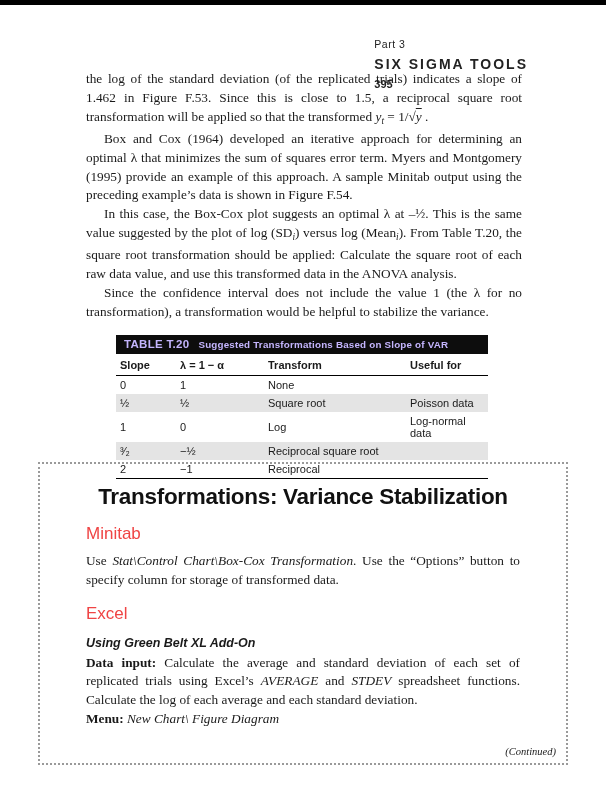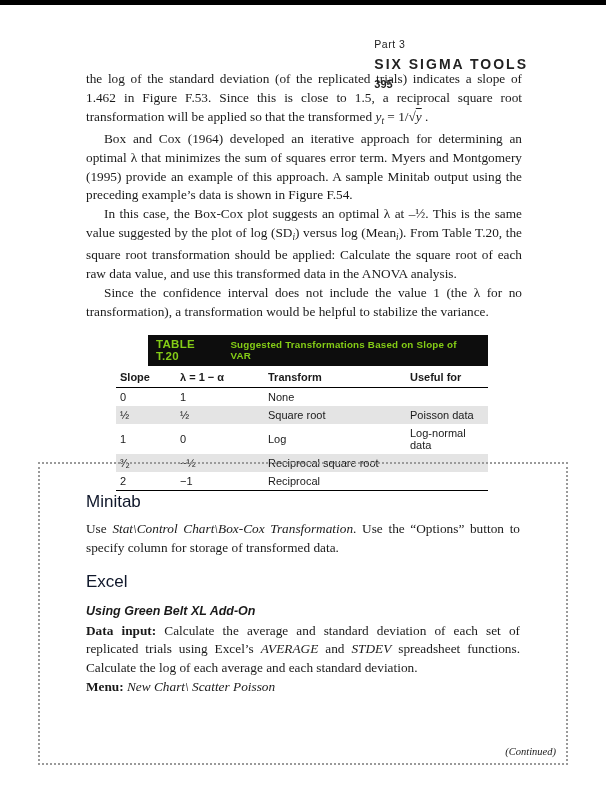--- a/index.html
+++ b/index.html
@@ -20,23 +20,22 @@
     margin:0;text-align:justify;font-size:13.3px;line-height:18.8px;
   }
   .content p.indent{text-indent:18px;}
   .it{font-style:italic;}
   .bd{font-weight:bold;}
   .sub{vertical-align:-0.28em;font-size:0.7em;}
   .ov{text-decoration:overline;}
   
   .ttable{margin:13px 0 0 30px;width:372px;font-family:"Liberation Sans",sans-serif;}
   .ttable-bar{
-    background:#0d0d0d;color:#84cc16;display:flex;align-items:baseline;gap:9px;
+    background:#0d0d0d;color:#c4b5fd;display:flex;align-items:baseline;gap:9px;
     padding:3px 8px 4px 8px;
-    margin-left:32px;
   }
   .ttable-bar .tlabel{font-weight:bold;font-size:11.5px;letter-spacing:0.3px;}
   .ttable-bar .ttitle{font-weight:bold;font-size:9.8px;letter-spacing:0.2px;}
   table.grid{width:100%;border-collapse:collapse;font-size:11px;}
   table.grid th{
     text-align:left;font-weight:bold;padding:5px 4px 4px 4px;
     border-bottom:1px solid #000;font-size:11px;
   }
   table.grid td{padding:3px 4px;font-size:11px;}
   table.grid tr.shaded{background:#e4e4e4;}
@@ -49,21 +48,21 @@
     position:absolute;left:38px;top:462px;width:530px;height:303px;
     border:2px dotted #9a9a9a;box-sizing:border-box;
     padding:14px 46px 10px 46px;
   }
   .box-title{
     font-family:"Liberation Sans",sans-serif;font-weight:bold;font-size:22.5px;
     text-align:center;margin:6px 0 14px 0;letter-spacing:-0.3px;color:#111;
   }
   .box-h2{
     font-family:"Liberation Sans",sans-serif;font-weight:normal;font-size:17px;
-    margin:14px 0 8px 0;color:#0f172a;
+    margin:14px 0 8px 0;color:#ef4444;
   }
   .feature-box p{margin:0;text-align:justify;font-size:13.3px;line-height:18.8px;}
   .addon-head{
     font-family:"Liberation Sans",sans-serif;font-weight:bold;font-style:italic;
     font-size:12.5px;margin:12px 0 4px 0;
   }
   .menu-line{margin-top:2px;}
   .continued{
     position:absolute;right:10px;bottom:6px;font-style:italic;font-size:10.5px;
   }
@@ -129,23 +128,24 @@
             <td>−1</td>
             <td>Reciprocal</td>
             <td></td>
           </tr>
         </tbody>
     </table>
   </div>
 </div>
 
 <div class="feature-box">
+  <div class="box-title">Transformations: Variance Stabilization</div>
 
   <div class="box-h2">Minitab</div>
   <p><span>Use </span><span class="it">Stat\Control Chart\Box-Cox Transformation</span><span>. Use the “Options” button to specify column for storage of transformed data.</span></p>
 
   <div class="box-h2">Excel</div>
   <div class="addon-head">Using Green Belt XL Add-On</div>
   <p><span class="bd">Data input:</span><span> Calculate the average and standard deviation of each set of replicated trials using Excel’s </span><span class="it">AVERAGE</span><span> and </span><span class="it">STDEV</span><span> spreadsheet functions. Calculate the log of each average and each standard deviation.</span></p>
-  <p class="menu-line"><span class="bd">Menu:</span><span> </span><span class="it">New Chart\ Scatter Poisson</span></p>
+  <p class="menu-line"><span class="bd">Menu:</span><span> </span><span class="it">New Chart\ Figure Diagram</span></p>
 
   <div class="continued">(Continued)</div>
 </div>
 
 </body></html>

